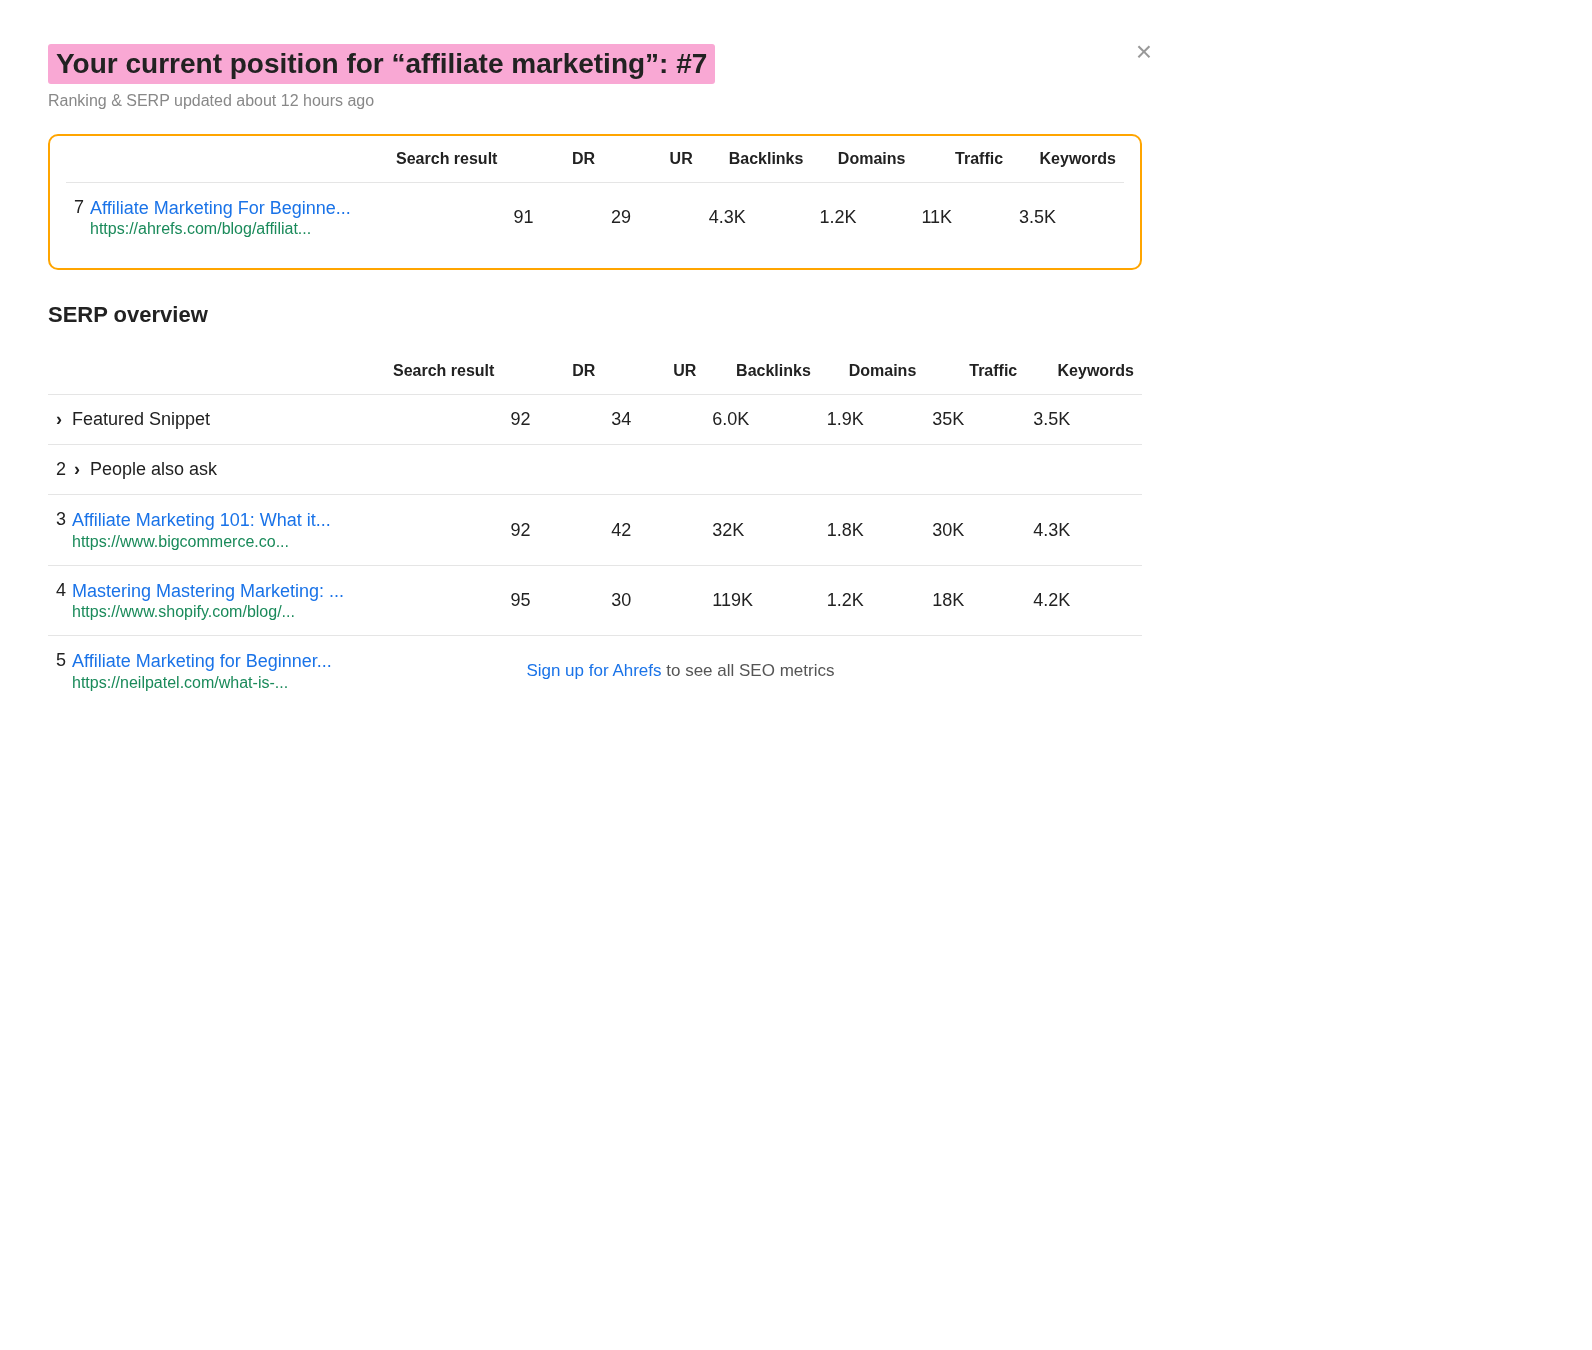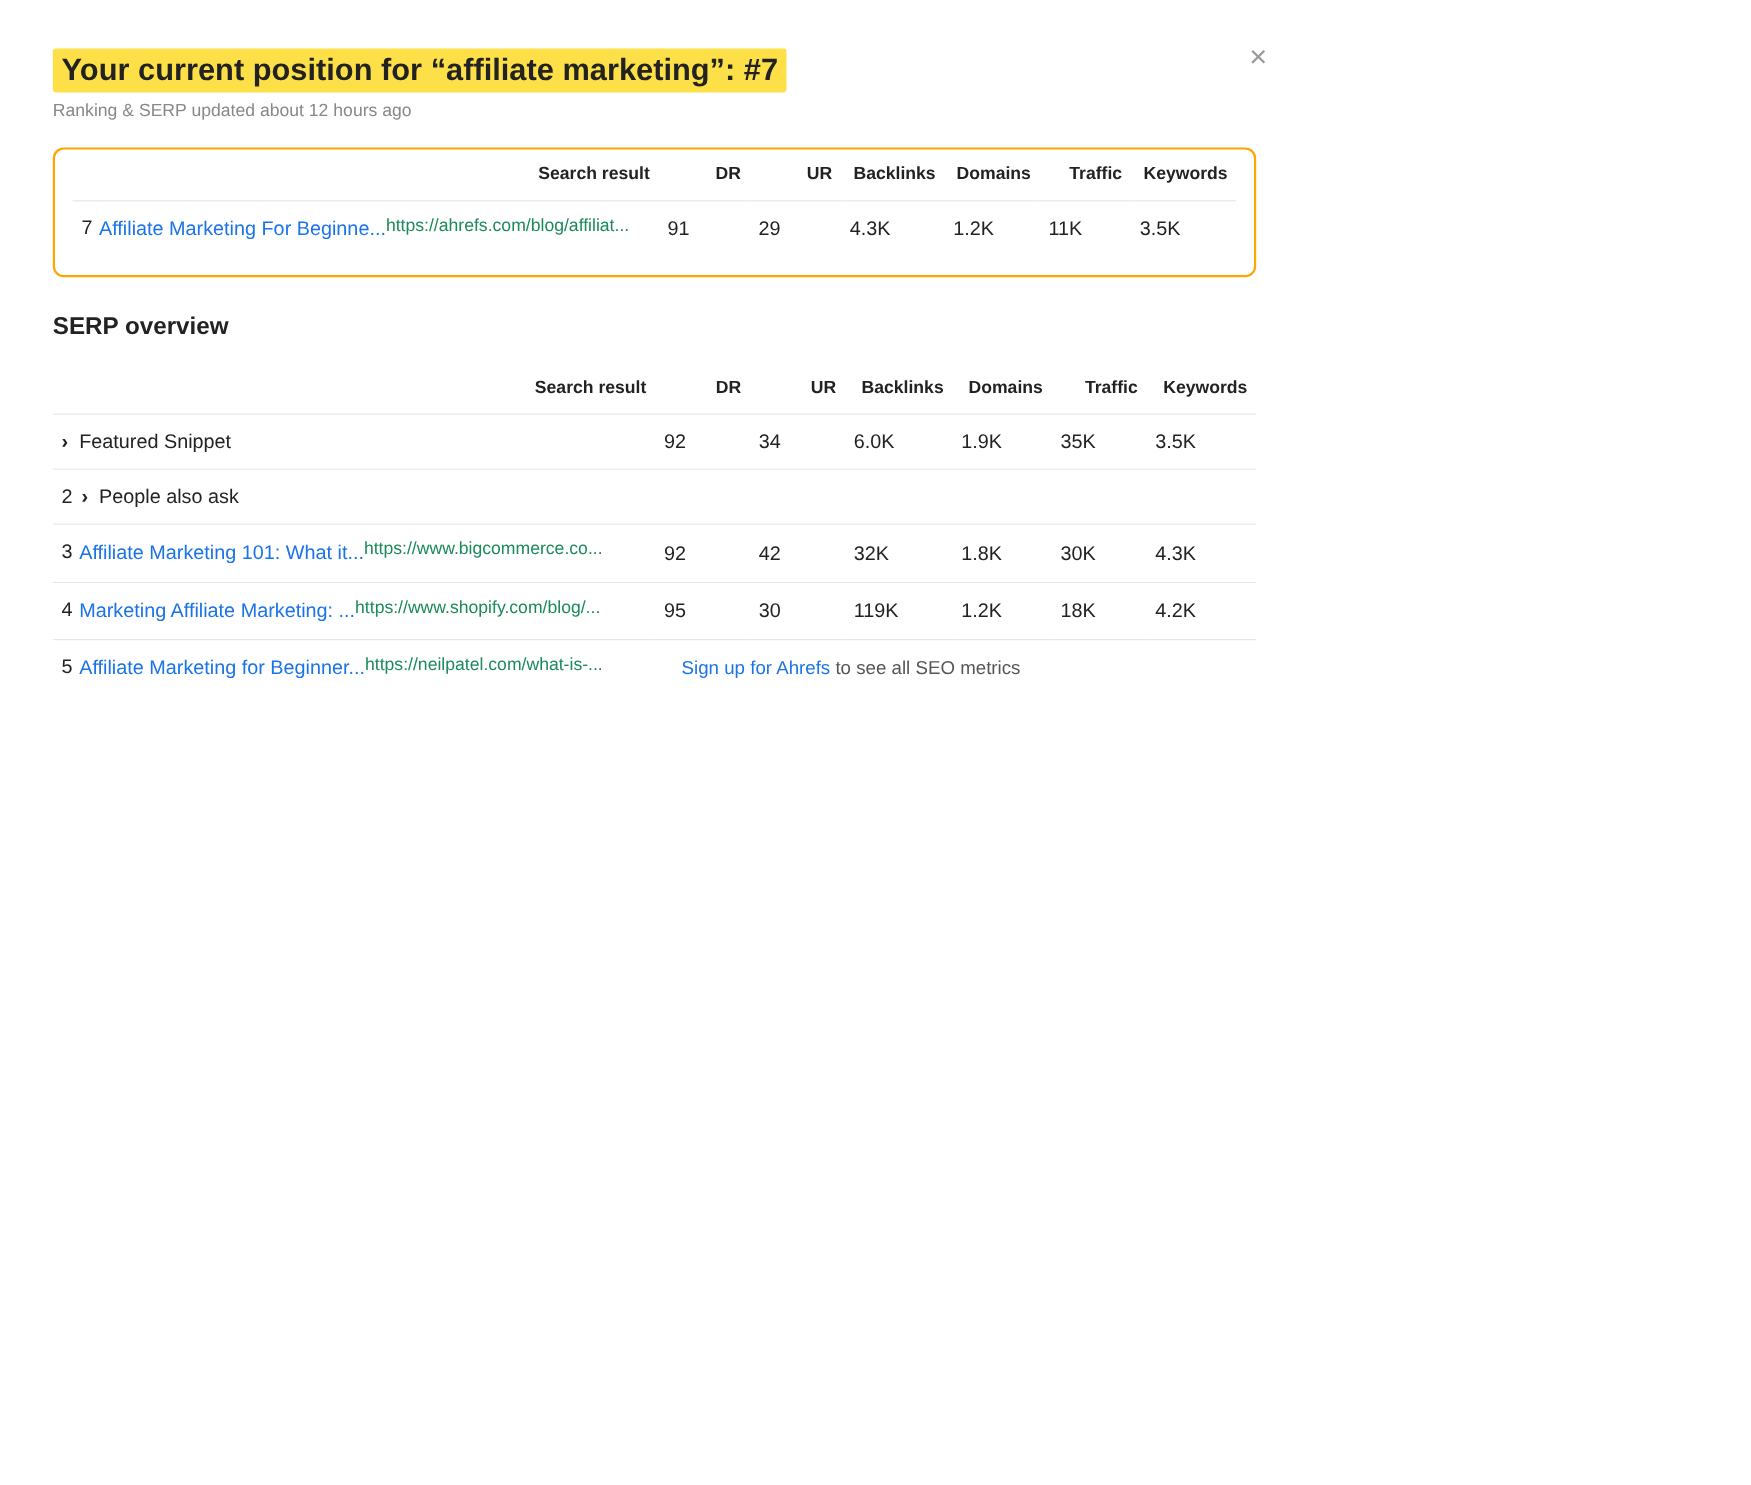--- a/index.html
+++ b/index.html
@@ -23,21 +23,21 @@
       top: 18px;
       right: 18px;
       font-size: 28px;
       color: #999;
       cursor: pointer;
       background: none;
       border: none;
       line-height: 1;
     }
     .title-highlight {
-      background: #fde047;
+      background: #f9a8d4;
       display: inline-block;
       font-size: 28px;
       font-weight: 800;
       padding: 4px 8px;
       margin-bottom: 8px;
       border-radius: 3px;
     }
     .subtitle {
       font-size: 16px;
       color: #888;
@@ -102,21 +102,21 @@
       font-size: 16px;
       display: block;
       text-decoration: none;
     }
     .link-cell {
       display: flex;
       align-items: flex-start;
     }
     .link-text-group {
       display: flex;
-      flex-direction: row;
+      flex-direction: column;
     }
     .chevron {
       font-size: 18px;
       margin-right: 10px;
       color: #222;
       font-weight: bold;
     }
     .row-label {
       display: flex;
       align-items: center;
@@ -239,21 +239,21 @@
       <td>32K</td>
       <td>1.8K</td>
       <td>30K</td>
       <td>4.3K</td>
     </tr>
         <tr>
       <td>
         <div class="link-cell">
           <span class="pos-num">4</span>
           <div class="link-text-group">
-            <a class="link-title" href="#">Marketing Affiliate Marketing: ...</a>
+            <a class="link-title" href="#">Mastering Mastering Marketing: ...</a>
             <a class="link-url" href="#">https://www.shopify.com/blog/...</a>
           </div>
         </div>
       </td>
       <td>95</td>
       <td>30</td>
       <td>119K</td>
       <td>1.2K</td>
       <td>18K</td>
       <td>4.2K</td>

